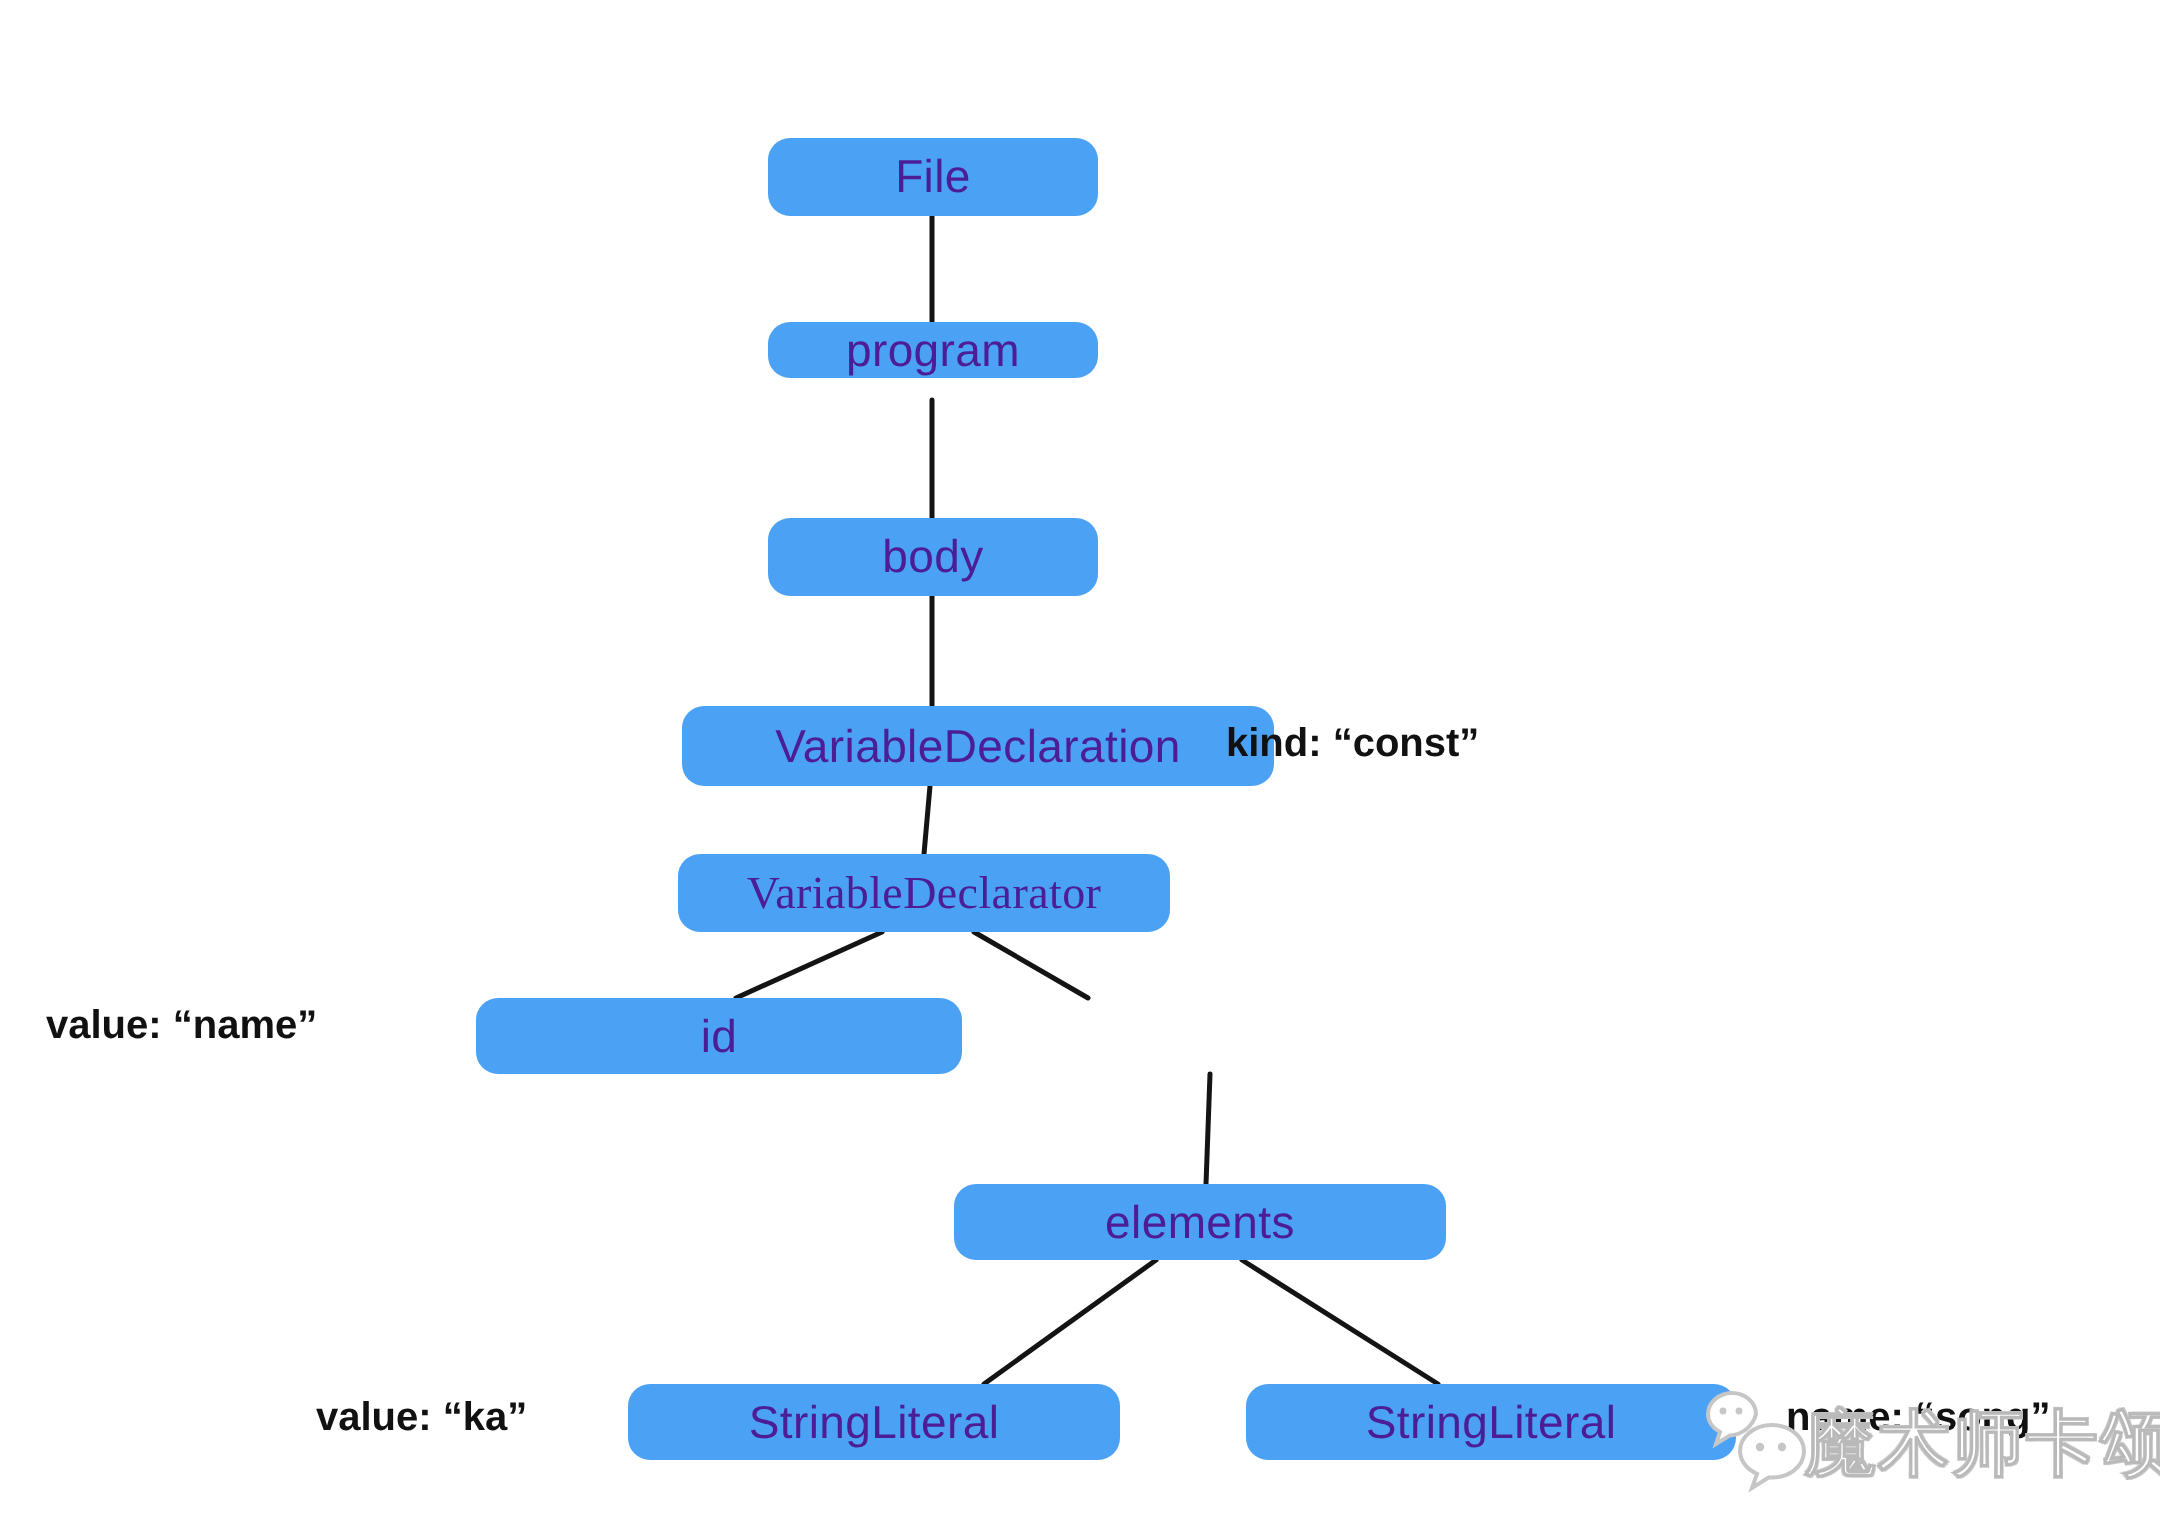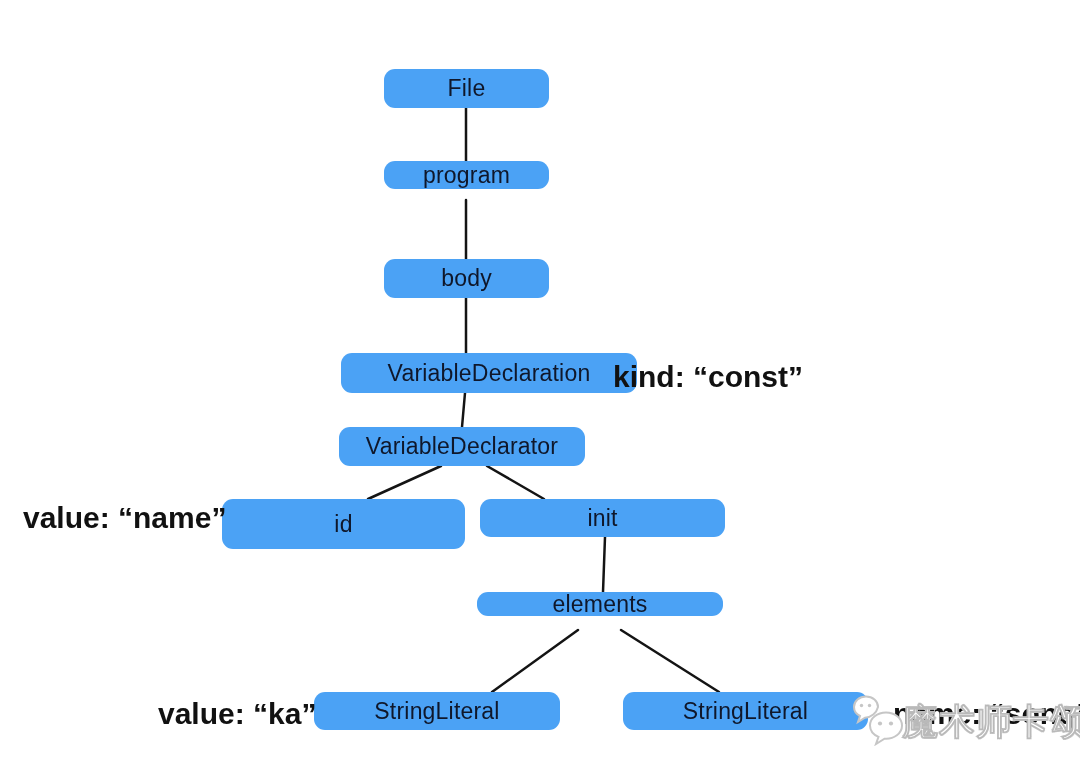--- a/index.html
+++ b/index.html
@@ -19,34 +19,34 @@
     position: absolute;
     left: 0;
     top: 0;
     width: 1080px;
     height: 769px;
     pointer-events: none;
   }
   .node {
     position: absolute;
     background: var(--accent, #4BA2F5);
-    color: #0f172a;
+    color: #4c1d95;
     border-radius: 11px;
     display: flex;
     align-items: center;
     justify-content: center;
     font-size: 23px;
     font-weight: 500;
     letter-spacing: 0.2px;
     box-sizing: border-box;
   }
   .annot {
     position: absolute;
     color: #111111;
-    font-size: 30px;
+    font-size: 20px;
     font-weight: 700;
     white-space: nowrap;
     line-height: 1;
   }
   .watermark {
     position: absolute;
     left: 852px;
     top: 694px;
     display: flex;
     align-items: flex-start;
@@ -92,27 +92,26 @@
   </svg>
 
   <div class="node" style="left:384px; top:69px;  width:165px; height:39px;">File</div>
 
   <div class="node" style="left:384px; top:161px; width:165px; height:28px;">program</div>
 
   <div class="node" style="left:384px; top:259px; width:165px; height:39px;">body</div>
 
   <div class="node" style="left:341px; top:353px; width:296px; height:40px;">VariableDeclaration</div>
 
-  <div class="node" style="left:339px; top:427px; width:246px; height:39px;">VariableDeclarator</div>
+  <div class="node" style="left:339px; top:427px; width:246px; height:39px;font-family:Liberation Serif, serif;">VariableDeclarator</div>
 
-  <div class="node" style="left:222px; top:499px; width:243px; height:50px;">id</div>
+  <div class="node" style="left:238px; top:499px; width:243px; height:38px;">id</div>
 
-  <div class="node" style="left:480px; top:499px; width:245px; height:38px;">init</div>
 
-  <div class="node" style="left:477px; top:592px; width:246px; height:24px;">elements</div>
+  <div class="node" style="left:477px; top:592px; width:246px; height:38px;">elements</div>
 
   <div class="node" style="left:314px; top:692px; width:246px; height:38px;">StringLiteral</div>
 
   <div class="node" style="left:623px; top:692px; width:245px; height:38px;">StringLiteral</div>
 
   <div class="annot" style="left:613px; top:362px;">kind: “const”</div>
 
   <div class="annot" style="left:23px; top:503px;">value: “name”</div>
 
 

